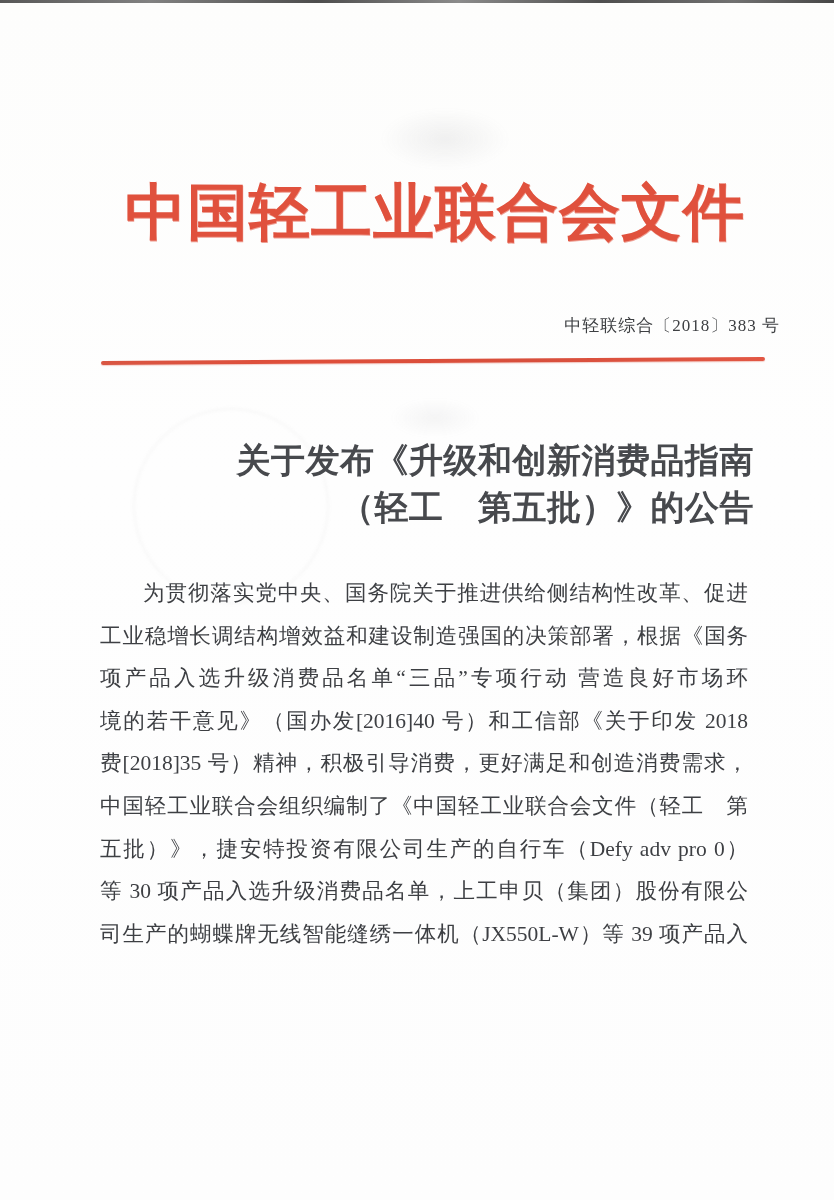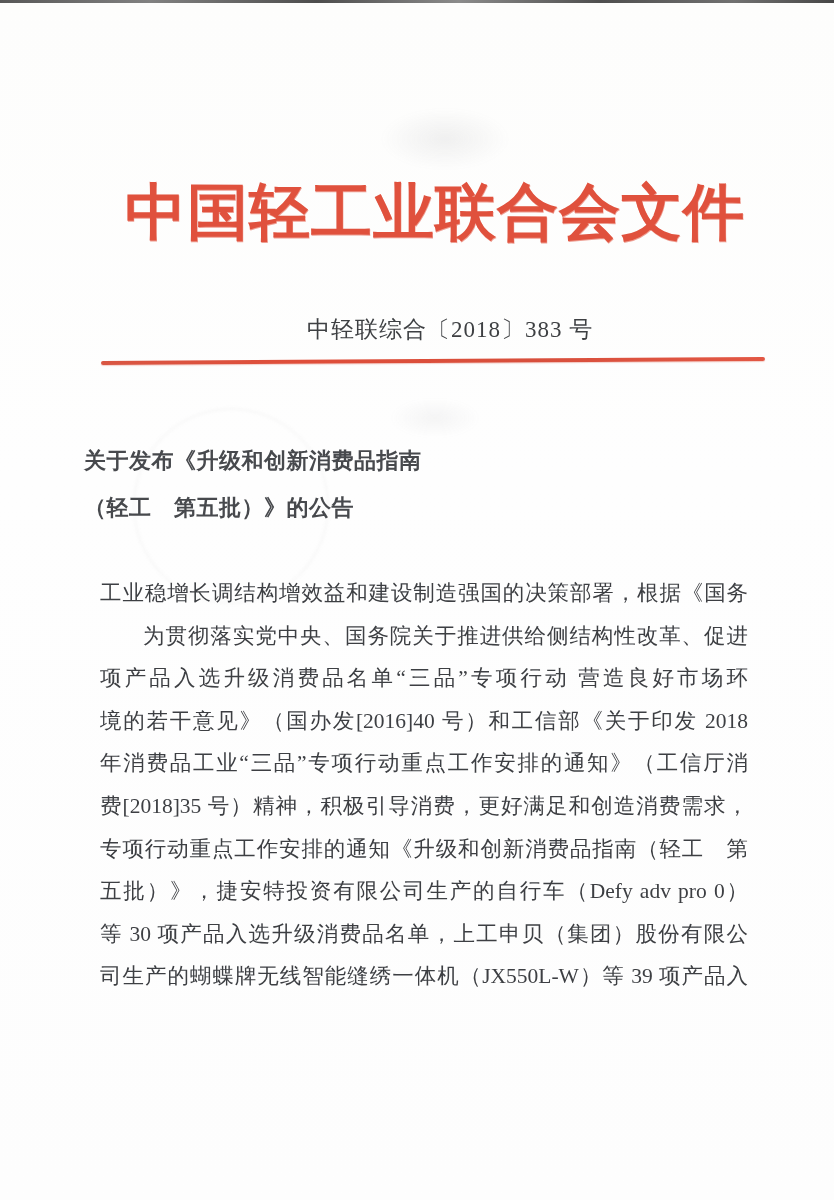--- a/index.html
+++ b/index.html
@@ -56,44 +56,44 @@
     letter-spacing: 1px;
     color: #e0513d;
     text-shadow: 0.5px 0.5px 0 rgba(224,81,61,0.55);
     white-space: nowrap;
   }
   
   .doc-number {
     position: absolute;
     left: 120px; top: 314px;
     width: 660px;
-    text-align: center;
-    font-size: 23px;
+    text-align: right;
+    font-size: 17px;
     color: #3e4043;
     letter-spacing: 1px;
     white-space: nowrap;
   }
   
   .red-rule {
     position: absolute;
     left: 101px; top: 359px;
     width: 664px; height: 4px;
     background: linear-gradient(90deg, #d95643 0%, #df4e3a 30%, #d84f3c 65%, #e25744 100%);
     border-radius: 2px;
     transform: rotate(-0.35deg);
     box-shadow: 0 1px 1px rgba(217,79,59,0.25);
   }
 
   
   .doc-title {
     position: absolute;
-    left: 84px; top: 437px;
+    left: 104px; top: 437px;
     width: 650px;
-    text-align: left;
-    font-size: 22px;
+    text-align: right;
+    font-size: 34px;
     font-weight: 600;
     color: #47494d;
     line-height: 47px;
     letter-spacing: 0.5px;
   }
 
   
   .body-text {
     position: absolute;
     left: 100px; top: 572px;
@@ -128,25 +128,24 @@
   <div class="doc-number">中轻联综合〔2018〕383 号</div>
 
   <div class="red-rule"></div>
 
   <div class="doc-title">
     <div>关于发布《升级和创新消费品指南</div>
     <div>（轻工　第五批）》的公告</div>
   </div>
 
   <div class="body-text">
+    <p class="line indent">为贯彻落实党中央、国务院关于推进供给侧结构性改革、促进</p>
     <p class="line">工业稳增长调结构增效益和建设制造强国的决策部署，根据《国务</p>
-    <p class="line indent">为贯彻落实党中央、国务院关于推进供给侧结构性改革、促进</p>
     <p class="line">项产品入选升级消费品名单“三品”专项行动 营造良好市场环</p>
     <p class="line">境的若干意见》（国办发[2016]40 号）和工信部《关于印发 2018</p>
-    <p class="line">年消费品工业“三品”专项行动重点工作安排的通知》（工信厅消</p>
     <p class="line">费[2018]35 号）精神，积极引导消费，更好满足和创造消费需求，</p>
-    <p class="line">专项行动重点工作安排的通知《升级和创新消费品指南（轻工　第</p>
+    <p class="line">中国轻工业联合会组织编制了《中国轻工业联合会文件（轻工　第</p>
     <p class="line">五批）》，捷安特投资有限公司生产的自行车（Defy adv pro 0）</p>
     <p class="line">等 30 项产品入选升级消费品名单，上工申贝（集团）股份有限公</p>
     <p class="line">司生产的蝴蝶牌无线智能缝绣一体机（JX550L-W）等 39 项产品入</p>
   </div>
 
 </div>
 
 </body></html>

